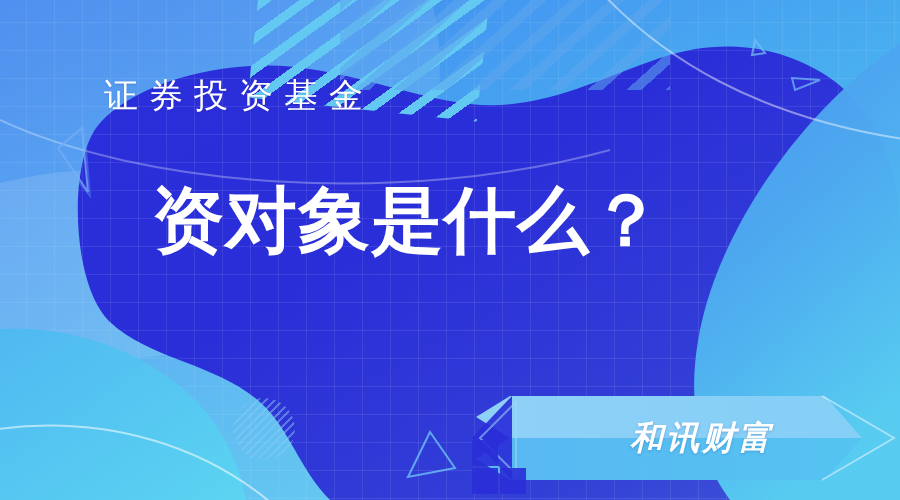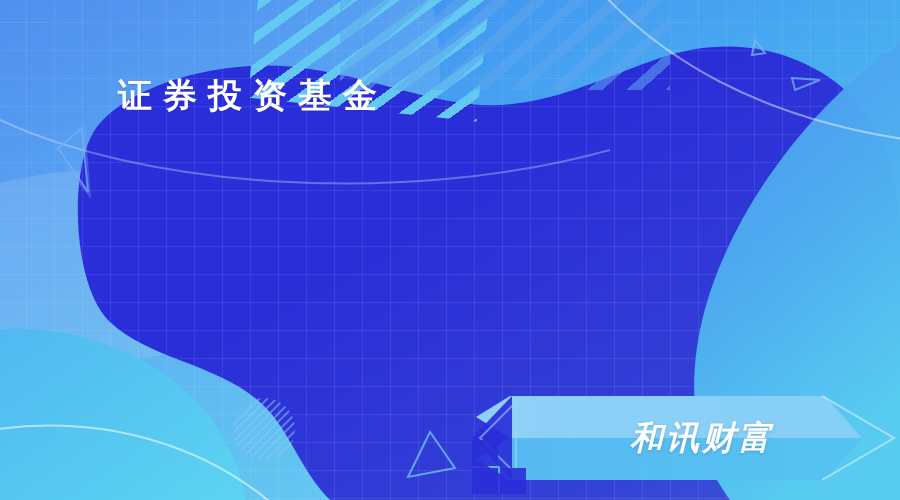--- a/index.html
+++ b/index.html
@@ -133,26 +133,26 @@
   
   .svg-layer {
     position: absolute;
     inset: 0;
     pointer-events: none;
   }
 
   
   .subtitle {
     position: absolute;
-    left: 118px;
+    left: 104px;
     top: 78px;
     font-size: 34px;
     color: #ffffff;
     letter-spacing: 11px;
-    font-weight: 700;
+    font-weight: 400;
     line-height: 1;
     white-space: nowrap;
     text-shadow: 0 1px 2px rgba(20,30,120,0.18);
   }
   .title {
     position: absolute;
     left: 118px;
     top: 180px;
     width: 640px;
     font-size: 72px;
@@ -330,15 +330,16 @@
     <g opacity="0.9">
       <rect x="472" y="468" width="26" height="26" fill="#2A2ED8"></rect>
       <rect x="500" y="468" width="26" height="26" fill="#2A2ED8"></rect>
       <rect x="472" y="440" width="26" height="26" fill="#2A2ED8"></rect>
     </g>
   </svg>
 
   <div class="subtitle">证券投资基金</div>
 
   <div class="title">
+    <div class="title-line-2">资对象是什么？</div>
   </div>
 
 </div>
 
 </body></html>

